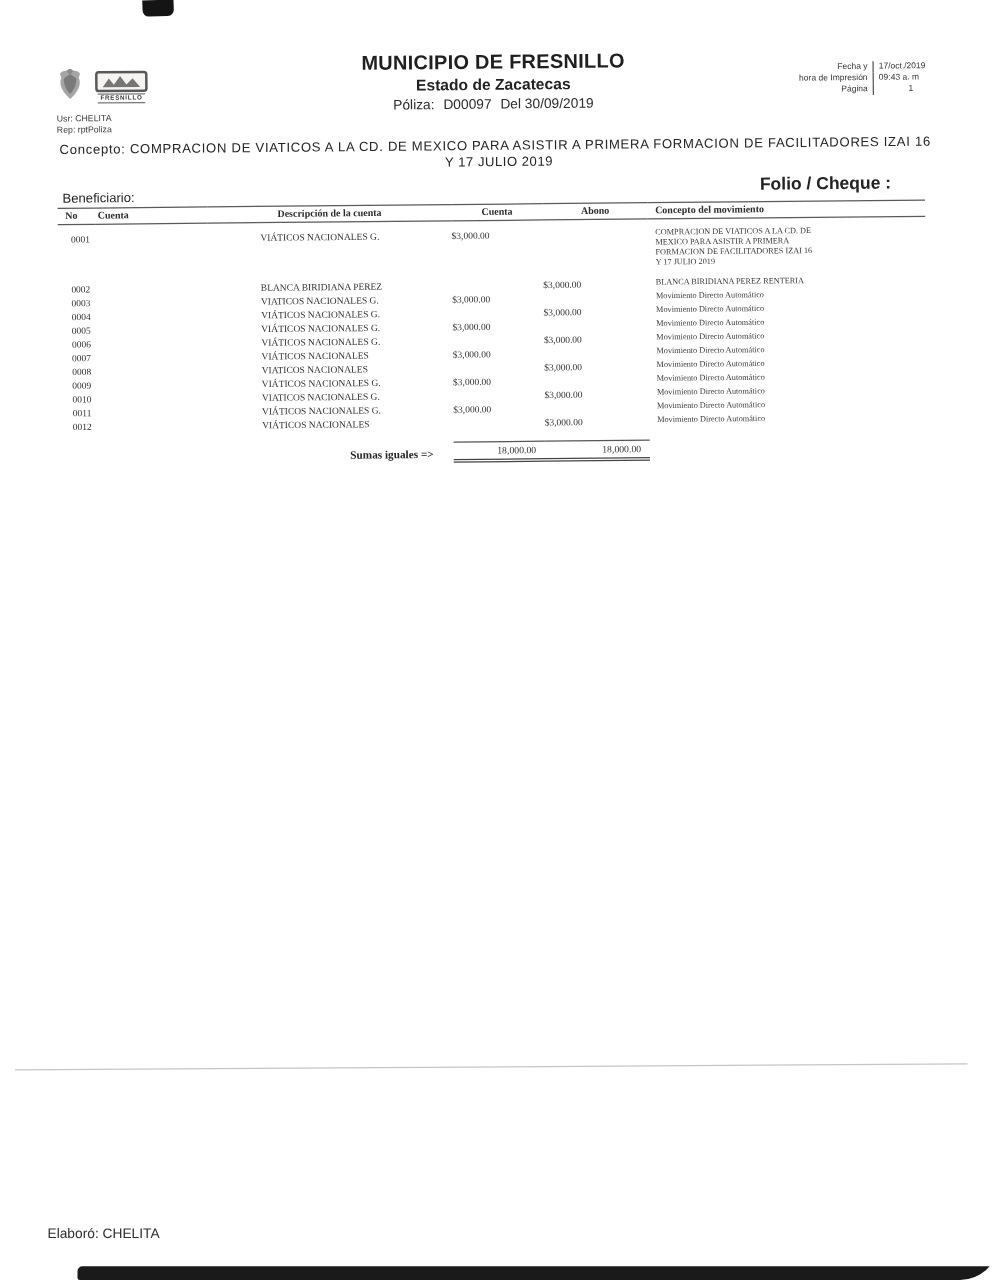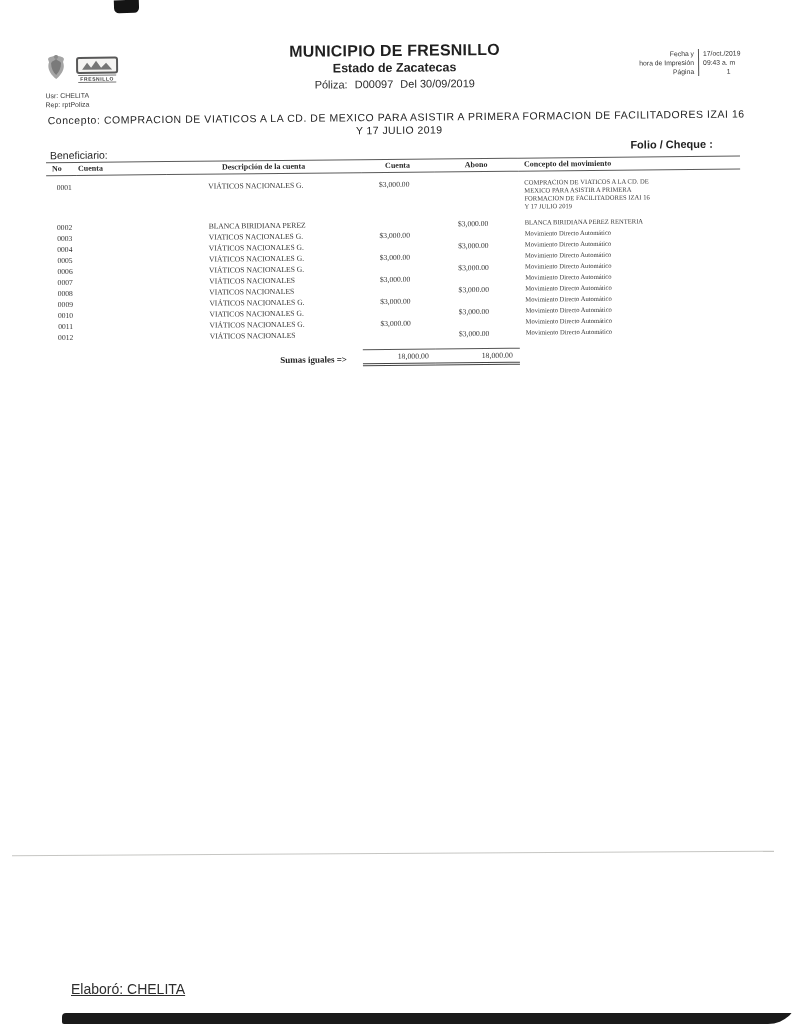--- a/index.html
+++ b/index.html
@@ -37,46 +37,46 @@
   .pi-row.page-row .pi-value { text-align:center; padding-left:0; }
 
   
   .concepto { margin-top:6px; padding:0 48px; font-size:10.5px; letter-spacing:.55px; color:#242424; }
   .concepto-l1 { white-space:nowrap; }
   .concepto-l2 { text-align:center; margin-top:1px; letter-spacing:.4px; }
 
   
   .benef-row { display:flex; justify-content:space-between; align-items:flex-end; padding:10px 86px 0 50px; }
   .benef { font-size:10.5px; color:#242424; }
-  .folio { font-size:11px; font-weight:bold; position:relative; top:-5px; color:#222; }
+  .folio { font-size:14px; font-weight:bold; position:relative; top:-5px; color:#222; }
 
   
   table.ledger { width:694px; margin:1px 0 0 46px; border-collapse:collapse; table-layout:fixed;
     font-family:"Liberation Serif", serif; }
   col.c-no { width:30px; } col.c-cuenta { width:90px; } col.c-desc { width:195px; }
   col.c-cargo { width:73px; } col.c-abono { width:84px; } col.c-conc { width:222px; }
   thead th { font-size:8px; font-weight:bold; color:#2a2a2a;
     border-top:1px solid #5a5a5a; border-bottom:1px solid #5a5a5a; padding:1px 0 2px; }
   th.h-no { text-align:left; padding-left:6px; }
   th.h-cuenta { text-align:left; padding-left:2px; }
   th.h-desc, th.h-cargo, th.h-abono { text-align:center; }
   th.h-conc { text-align:left; padding-left:6px; }
   tbody td { font-size:7.6px; vertical-align:top; line-height:9px; padding-top:2px; color:#333; }
   tbody tr:first-child td { padding-top:7px; padding-bottom:6px; }
   td.col-no { padding-left:6px;text-align:center; }
   td.col-descripcion { padding-left:42px; }
-  td.col-cargo, td.col-abono { text-align:center; padding-right:7px; }
+  td.col-cargo, td.col-abono { text-align:left; padding-right:7px; }
   td.col-concepto { font-size:6.6px; line-height:8px; padding-left:6px; padding-right:88px; color:#3a3a3a; }
   tfoot tr.spacer td { height:10px; }
   tfoot .sum-label { text-align:right; font-weight:bold; font-size:9px; padding-right:16px; color:#222; vertical-align:bottom; }
   tfoot .sum-val { text-align:right; padding:2px 7px 2px 0; font-size:7.8px;
     border-top:1px solid #555; border-bottom:3px double #444; color:#333; }
 
   
-  .footer { position:absolute; left:71px; top:981px; font-size:14px; color:#2e2e2e;text-decoration:underline; }
+  .footer { position:absolute; left:38px; top:981px; font-size:11px; color:#2e2e2e; }
   .artifact-top-mark { position:absolute; left:114px; top:0; width:25px; height:13px;
     background:#141414; border-radius:0 0 5px 5px; transform:rotate(-2deg); }
   .divider { position:absolute; left:12px; top:853px; width:762px; height:1px;
     background:#c6c6c3; transform:rotate(-0.35deg); }
   .artifact-bottom-bar { position:absolute; left:62px; right:0; bottom:0; height:11px;
     background:#1a1a1a; border-radius:4px 0 0 2px; }
 </style>
 </head>
 <body>
 

